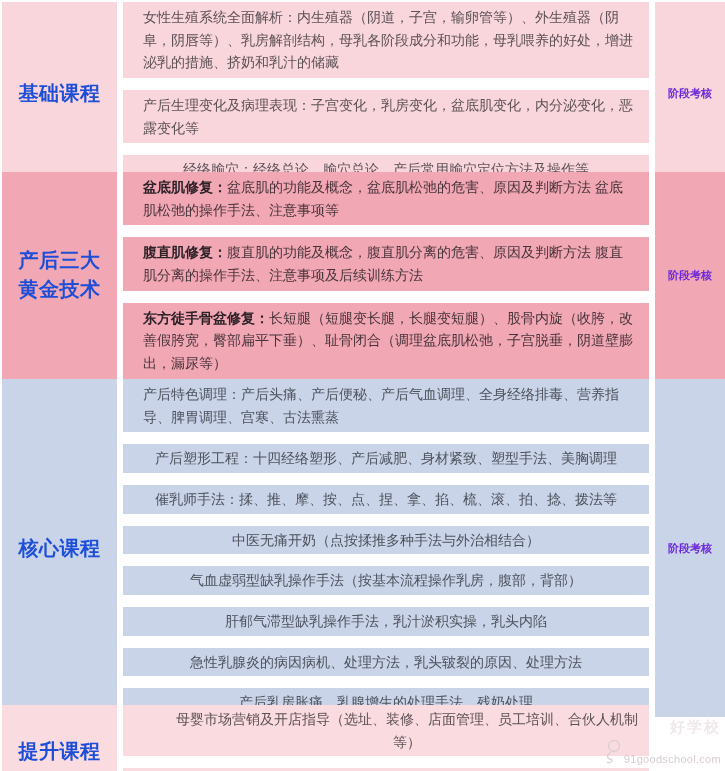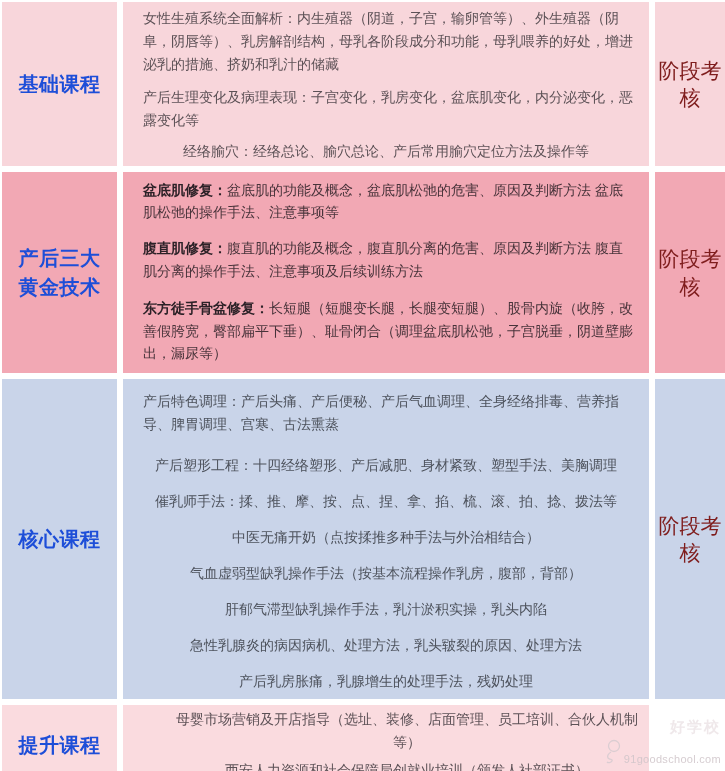--- a/index.html
+++ b/index.html
@@ -21,25 +21,25 @@
   .side-cell{
     display:flex;align-items:center;justify-content:center;
     text-align:center;
   }
   .left-label{
     font-size:20px;font-weight:600;color:#1d4ed8;
     line-height:1.45;letter-spacing:.5px;
     width:96px;
   }
   .right-label{
-    font-size:21px;font-weight:400;color:#7f1d1d;
+    font-size:11px;font-weight:700;color:#6d28d9;
     letter-spacing:0px;line-height:1.3;
   }
   .rows{
-    display:flex;flex-direction:column;gap:0;
+    display:flex;flex-direction:column;gap:12px;
     min-width:0;
   }
   .row{
     display:flex;align-items:center;
     box-sizing:border-box;
   }
   .row.center{justify-content:center;text-align:center;padding:3px 10px;}
   .row.left{justify-content:flex-start;text-align:left;padding:4px 14px 4px 20px;}
   .row-text{
     font-size:14px;line-height:1.62;

